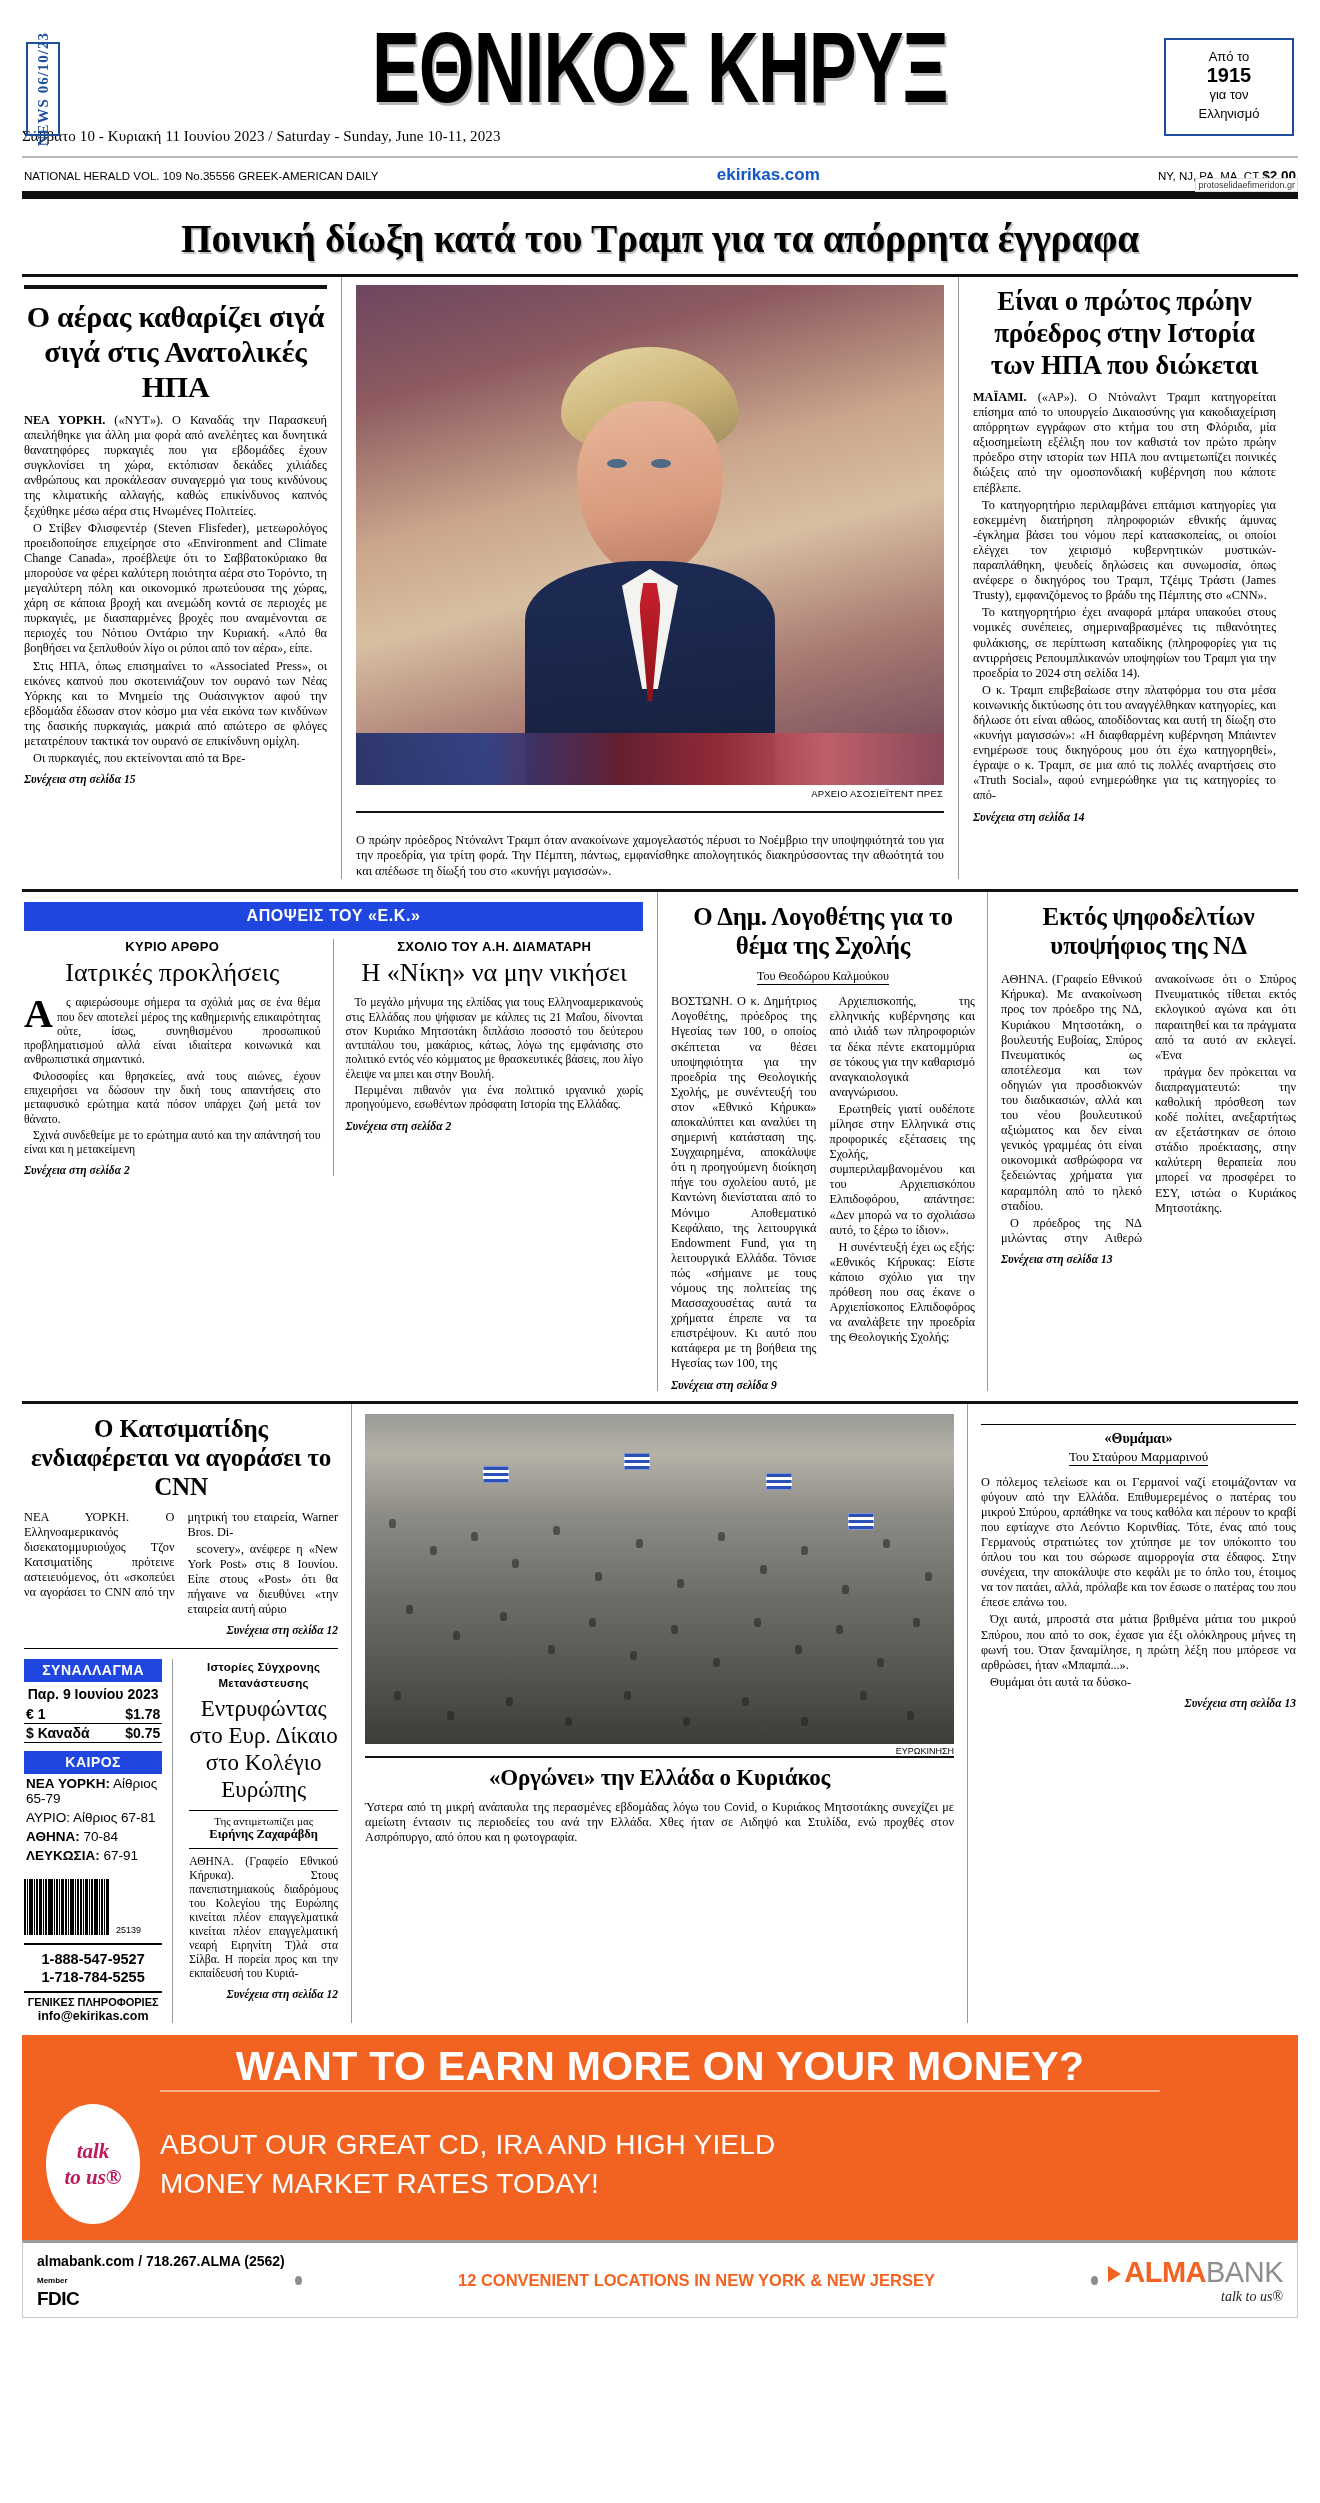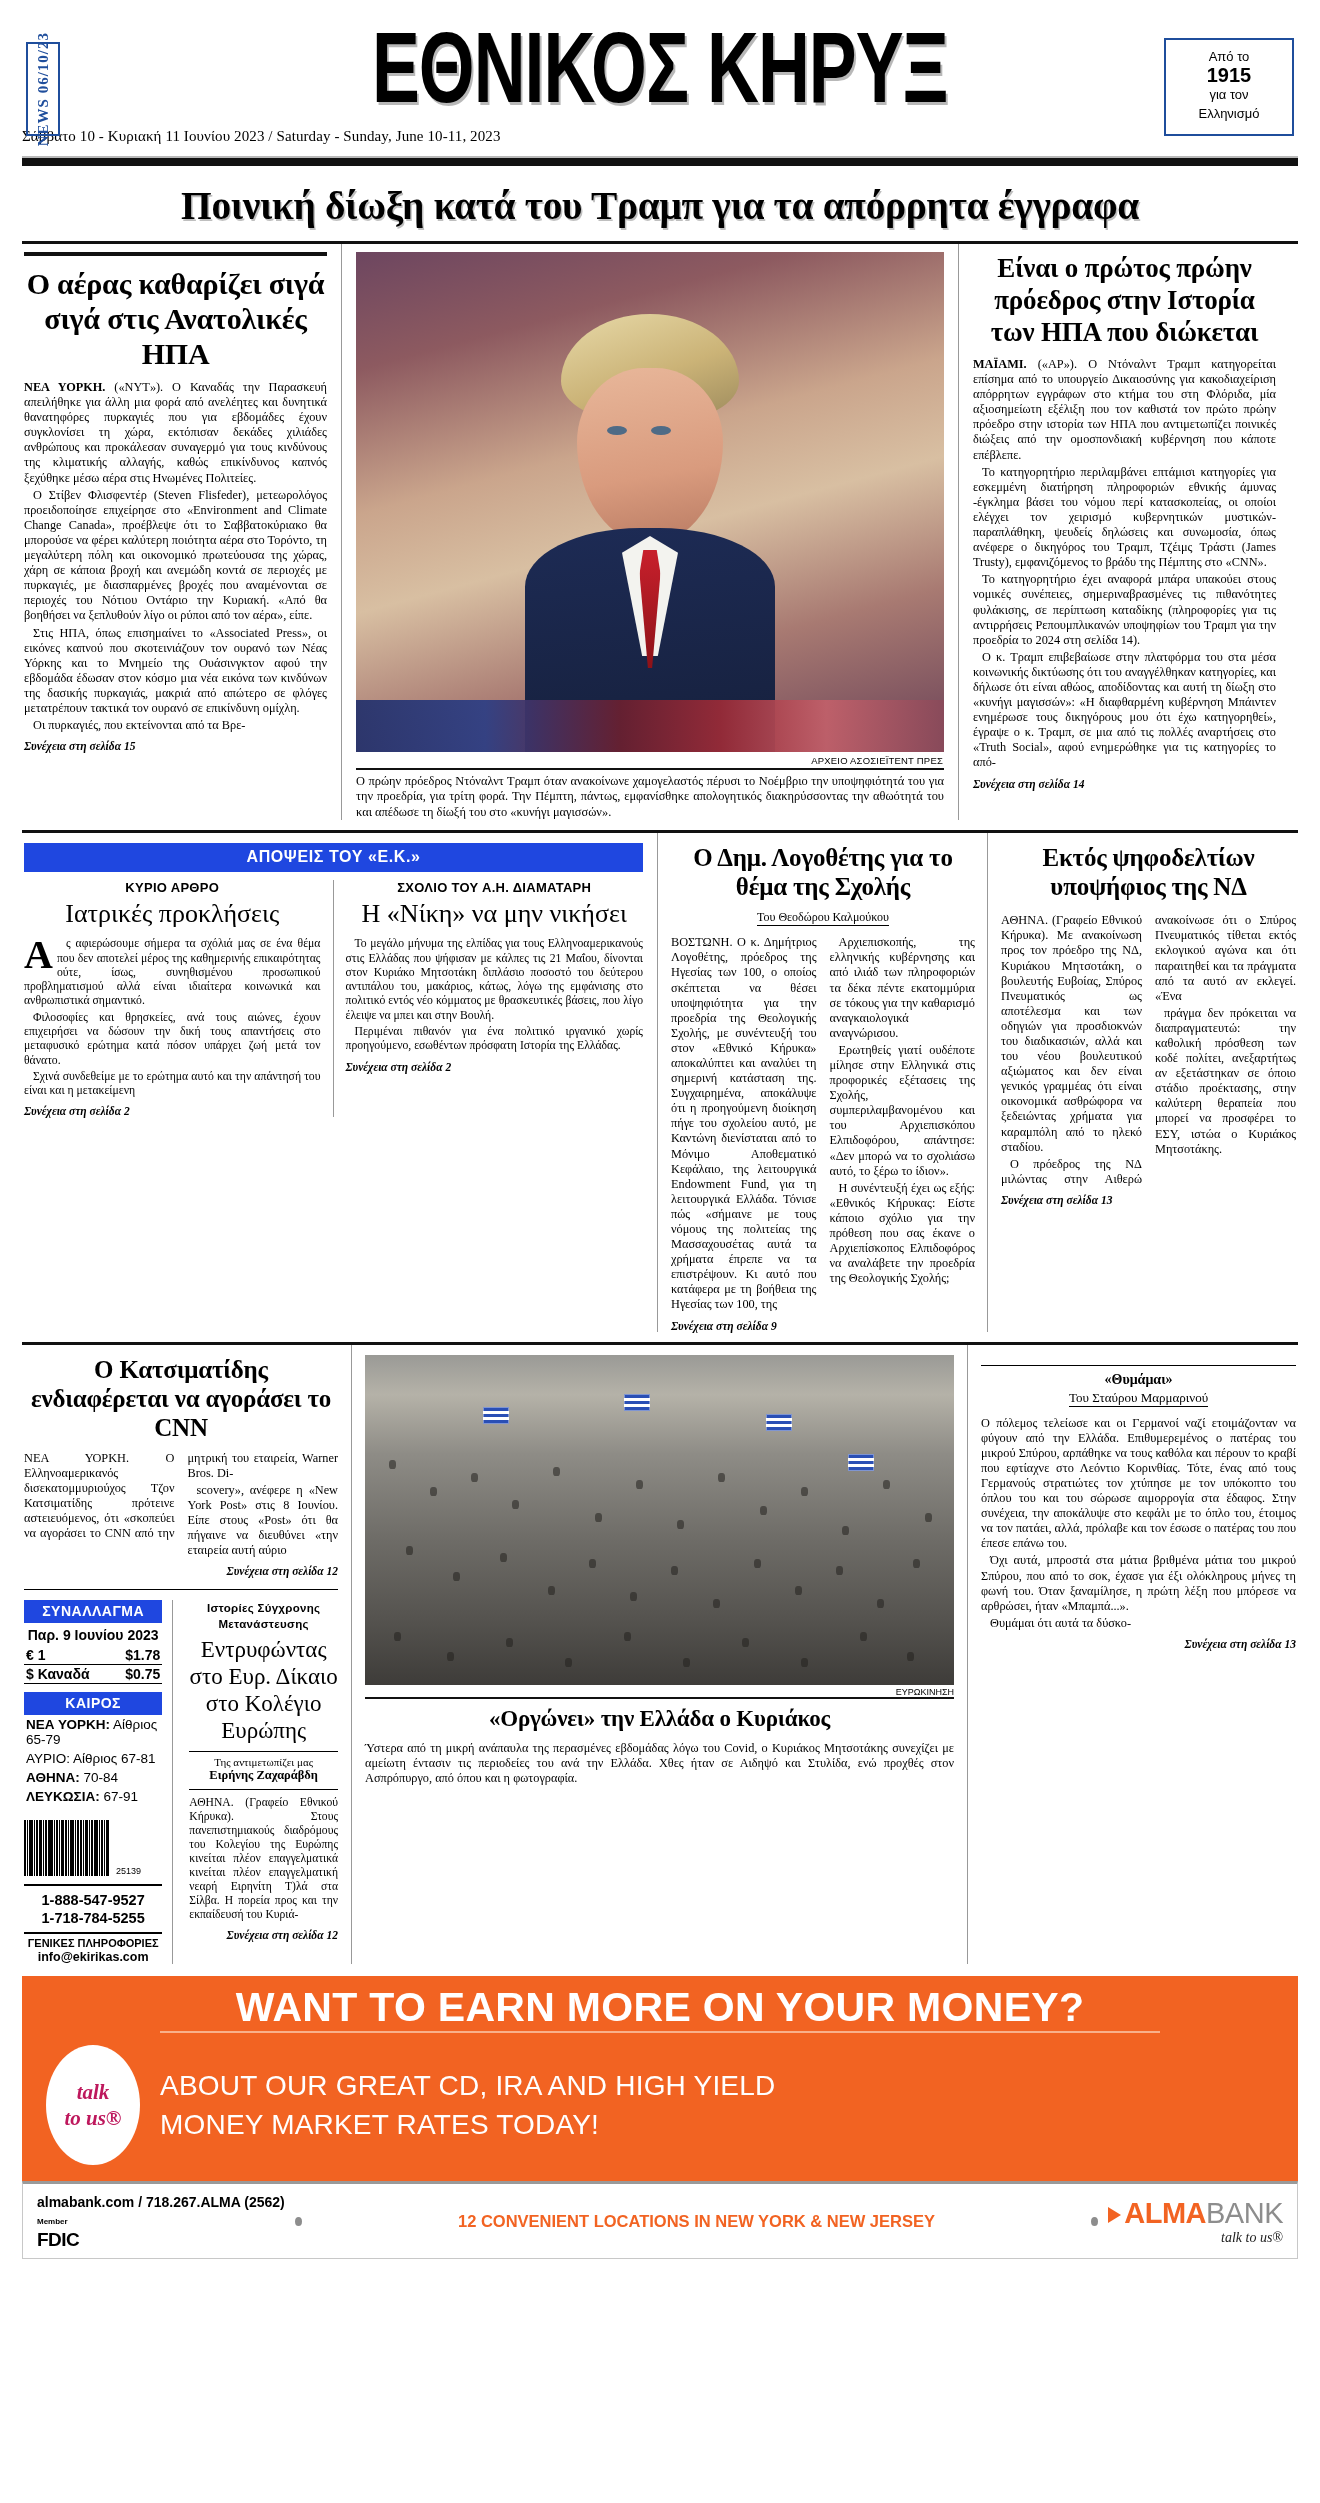--- a/index.html
+++ b/index.html
@@ -134,21 +134,21 @@
     position:absolute; left:50%; top:236px; transform:translateX(-50%);
     width:21px; height:118px; background:linear-gradient(180deg,#c8202c,#8d1218);
     clip-path:polygon(18% 0,82% 0,100% 20%,60% 100%,40% 100%,0 20%);
   }
   .photo-credit {
     font-family:"Liberation Sans", sans-serif; font-size:9.5px; text-align:right;
     padding:3px 1px 0 0; letter-spacing:.2px;
   }
   .caption {
     font-family:"Liberation Serif", serif; font-size:12.4px; line-height:15.4px;
-    text-align:justify; padding-top:4px; border-top:2px solid #111; margin-top:2px;
+    text-align:justify; padding-top:20px; border-top:2px solid #111; margin-top:12px;
   }
 
   
   .band-rule { border-top:3px solid #111; margin-top:10px; }
   .mid-grid { display:flex; }
   .mid-a { width:636px; padding:10px 14px 0 2px; border-right:1px solid #999; }
   .mid-b { width:330px; padding:10px 12px 0 13px; border-right:1px solid #999; }
   .mid-c { width:310px; padding:10px 2px 0 13px; }
 
   .blue-bar {
@@ -317,20 +317,28 @@
     <div class="since-box">
       <div>Από το</div>
       <div class="yr">1915</div>
       <div>για τον</div>
       <div>Ελληνισμό</div>
     </div>
     <div class="dateline">Σάββατο 10 - Κυριακή 11 Ιουνίου 2023 / Saturday - Sunday, June 10-11, 2023</div>
   </div>
 
   <div class="rule-thin"></div>
+  <div class="infobar">
+    <div>NATIONAL HERALD VOL. 109 No.35556 GREEK-AMERICAN DAILY</div>
+    <div class="site">ekirikas.com</div>
+    <div class="price">
+      <span>NY, NJ, PA. MA. CT </span><b>$2.00</b>
+    </div>
+    <div class="watermark">protoselidaefimeridon.gr</div>
+  </div>
   <div class="rule-black"></div>
 
   <div class="banner">Ποινική δίωξη κατά του Τραμπ για τα απόρρητα έγγραφα</div>
   <div class="rule-med"></div>
 
   <div class="top-grid">
 
     <div class="col col-left">
       <div style="border-top:4px solid #111;margin-bottom:10px;"></div>
       <div class="hl-serif hl-1">Ο αέρας καθαρίζει σιγά σιγά στις Ανατολικές ΗΠΑ</div>

